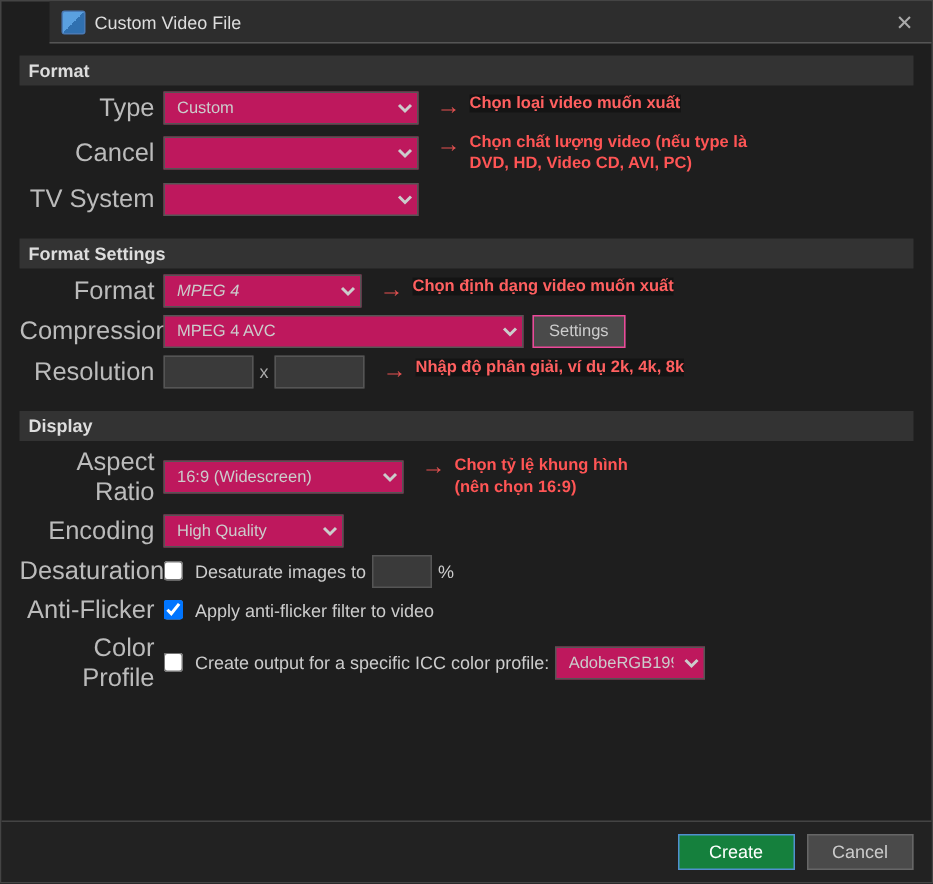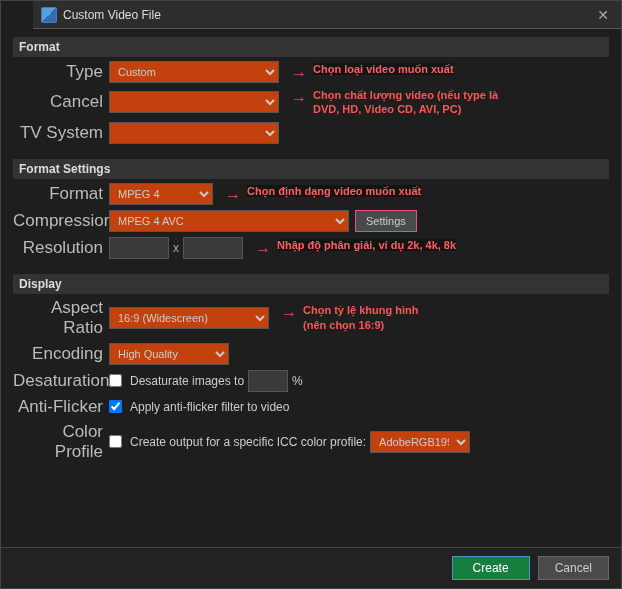--- a/index.html
+++ b/index.html
@@ -87,42 +87,42 @@
       gap: 6px;
     }
     .form-label {
       width: 90px;
       text-align: right;
       color: #bbb;
       font-size: 17px;
       flex-shrink: 0;
     }
     select {
-      background: #c2410c;
+      background: #be185d;
       color: #ccc;
       border: 1px solid #555;
       padding: 2px 4px;
       font-size: 11px;
       height: 22px;
       cursor: pointer;
       outline: none;
     }
     input[type="text"], input[type="number"] {
       background: #3a3a3a;
       color: #ccc;
       border: 1px solid #555;
       padding: 2px 4px;
       font-size: 11px;
       height: 22px;
       outline: none;
     }
     .type-select { width: 170px; }
     .quality-select { width: 170px; }
     .tv-select { width: 170px; }
-    .format-select { width: 104px; }
+    .format-select { width: 132px; font-style: italic; }
     .compression-select { width: 240px; }
     .settings-btn {
       background: #4a4a4a;
       color: #ccc;
       border: 1px solid #ec4899;
       padding: 2px 10px;
       height: 22px;
       cursor: pointer;
       font-size: 11px;
     }

